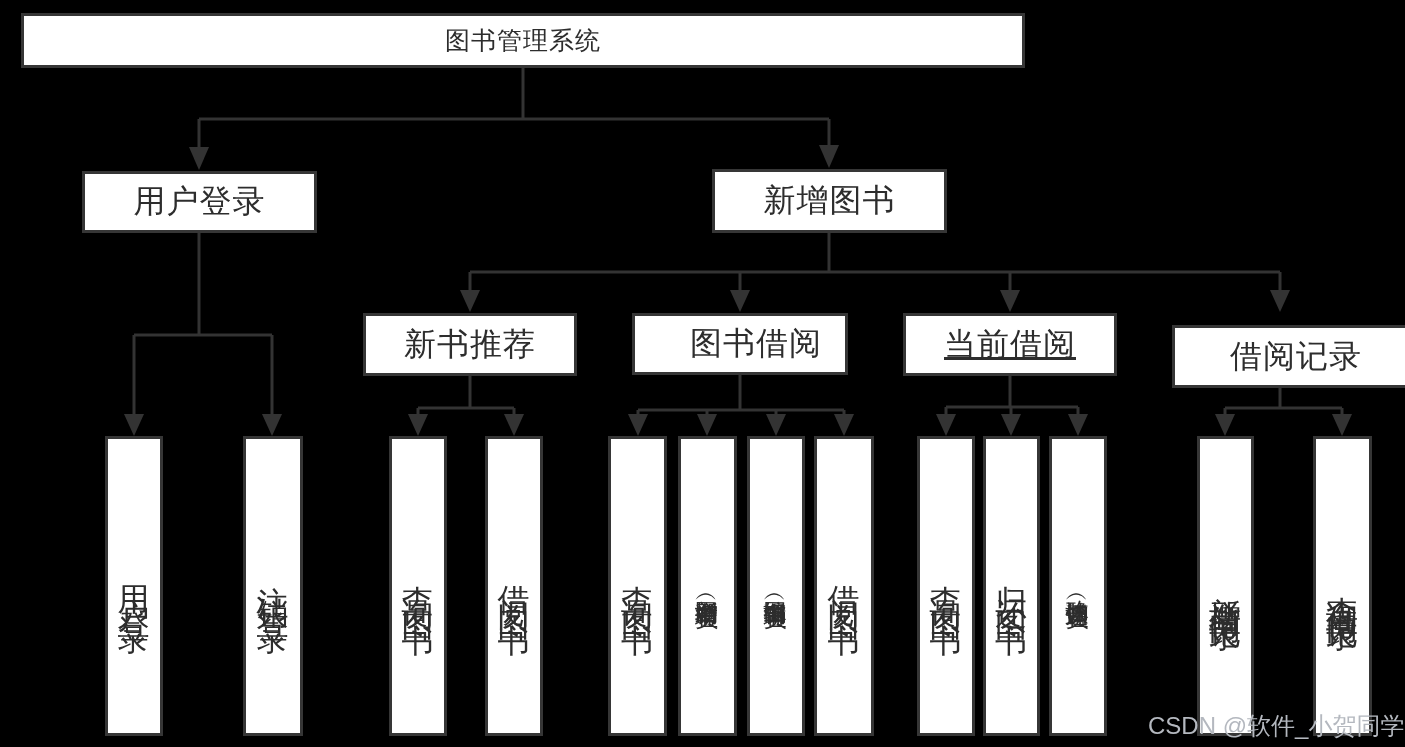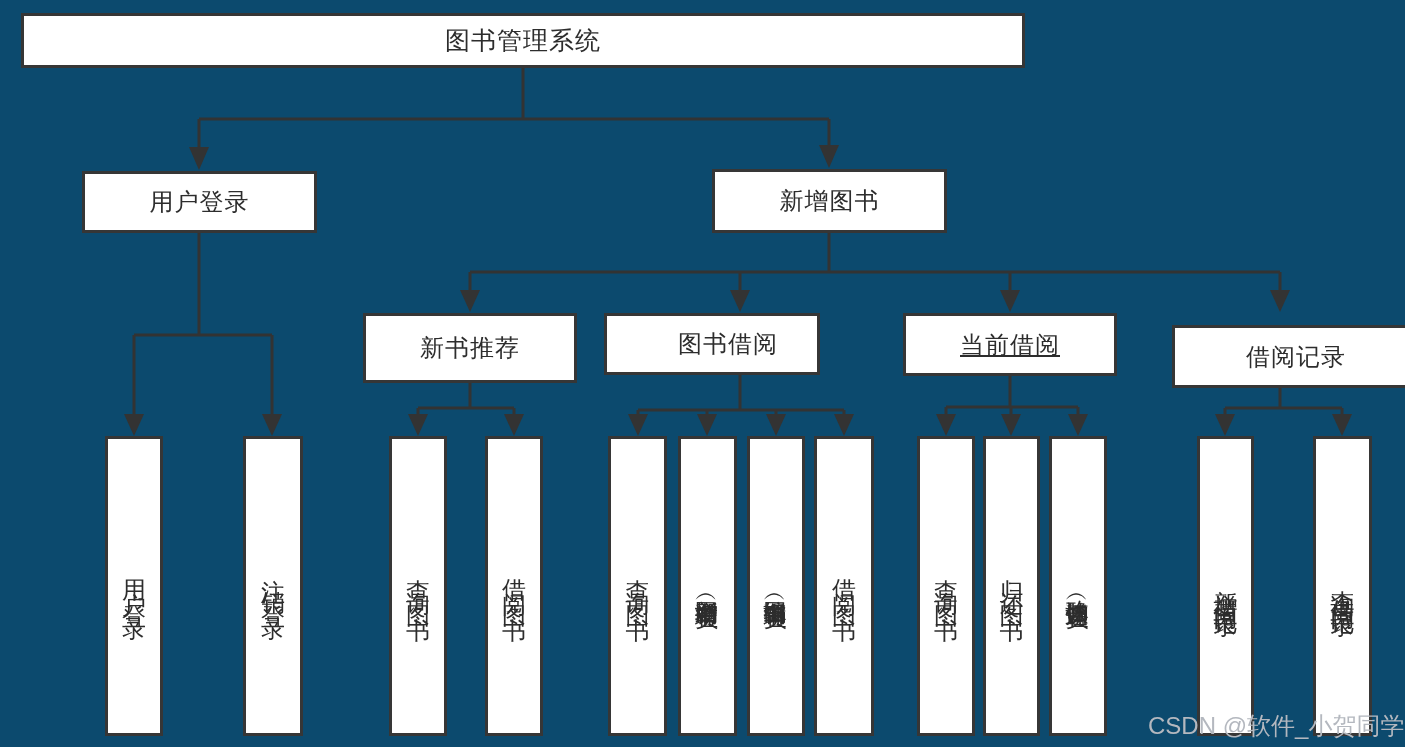--- a/index.html
+++ b/index.html
@@ -1,20 +1,20 @@
 <!DOCTYPE html>
 <html><head>
 <meta charset="utf-8">
 <style>
   html, body { margin: 0; padding: 0; background: #ffffff; }
   .canvas {
     position: relative;
     width: 1405px;
     height: 747px;
-    background: #0c4a6e;
+    background: #000000;
     font-family: "Liberation Sans", "DejaVu Sans", sans-serif;
     overflow: hidden;
   }
   .wires {
     position: absolute;
     left: 0; top: 0;
     width: 1405px; height: 747px;
     pointer-events: none;
   }
   .node {
@@ -22,21 +22,21 @@
     box-sizing: border-box;
     background: #ffffff;
     border: 3px solid #363636;
     display: flex;
     align-items: center;
     justify-content: center;
     color: #2d2d2d;
     z-index: 2;
   }
   .node .lbl {
-    font-size: 24px;
+    font-size: 32px;
     letter-spacing: 1px;
     white-space: nowrap;
   }
   .node.root .lbl { font-size: 25px; }
   .leaf .lbl {
     writing-mode: vertical-rl;
     text-orientation: mixed;
     white-space: nowrap;
   }
   .leaf .ls-wide  { letter-spacing: 13px; }
@@ -93,24 +93,24 @@
     <span class="lbl">图书管理系统</span>
   </div>
 
   <div class="node" style="left:82px; top:171px; width:235px; height:62px;">
     <span class="lbl">用户登录</span>
   </div>
   <div class="node" style="left:712px; top:169px; width:235px; height:64px;">
     <span class="lbl">新增图书</span>
   </div>
 
-  <div class="node" style="left:363px; top:313px; width:214px; height:70px;">
+  <div class="node" style="left:363px; top:313px; width:214px; height:63px;">
     <span class="lbl">新书推荐</span>
   </div>
-  <div class="node" style="left:604px; top:313px; width:216px; height:62px;padding-left:32px;">
+  <div class="node" style="left:632px; top:313px; width:216px; height:62px;padding-left:32px;">
     <span class="lbl">图书借阅</span>
   </div>
   <div class="node" style="left:903px; top:313px; width:214px; height:63px;text-decoration:underline;">
     <span class="lbl">当前借阅</span>
   </div>
   <div class="node" style="left:1172px; top:325px; width:248px; height:63px;">
     <span class="lbl">借阅记录</span>
   </div>
 
   <div class="node leaf" style="left:105px; top:436px; width:58px; height:300px;">

